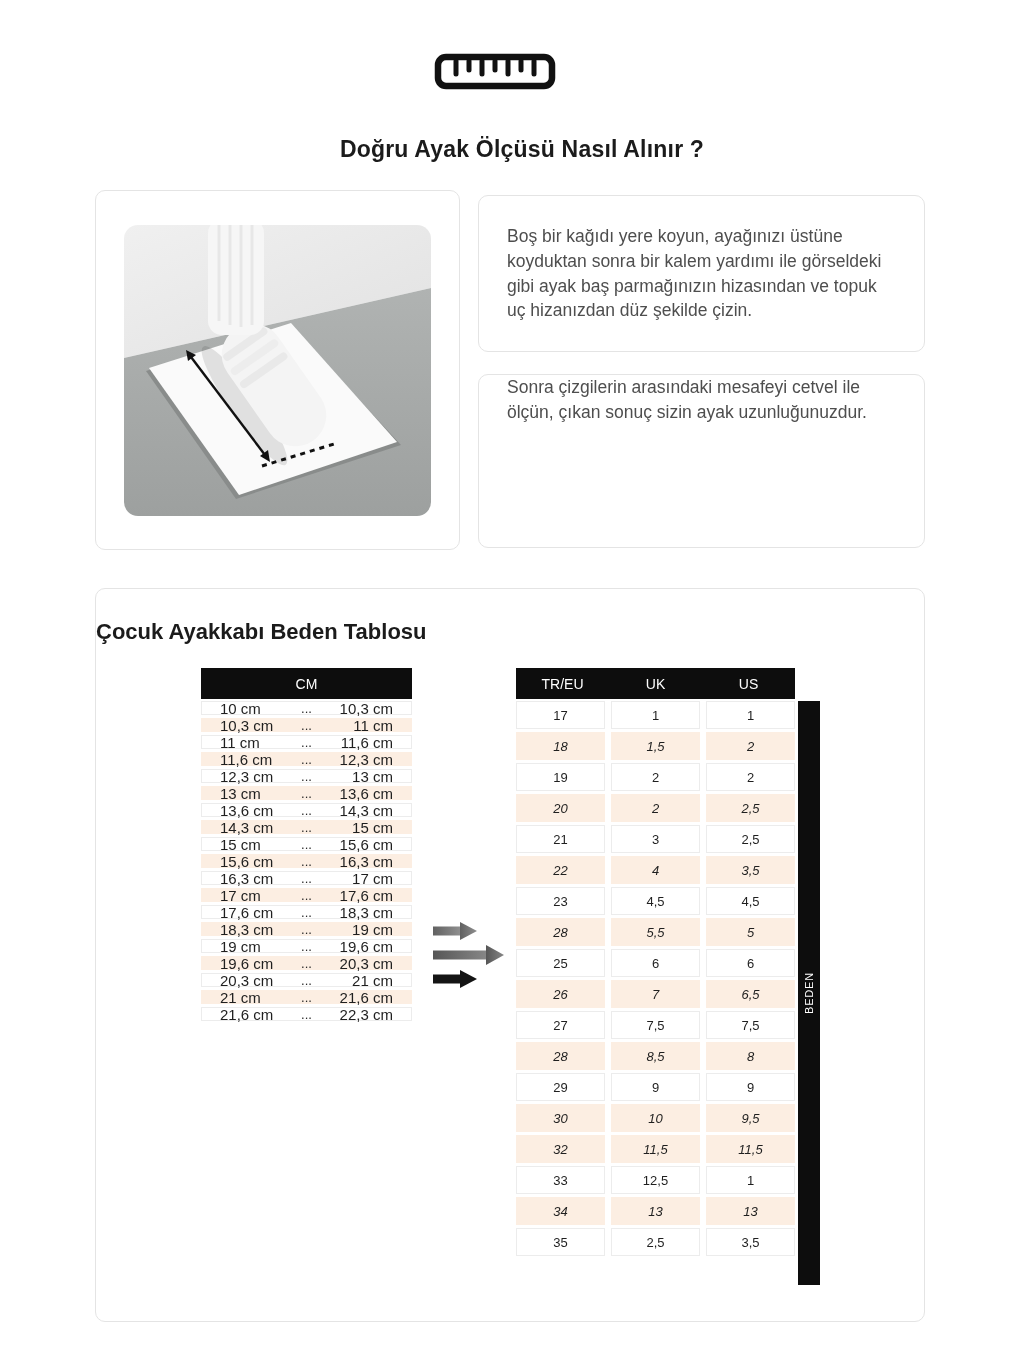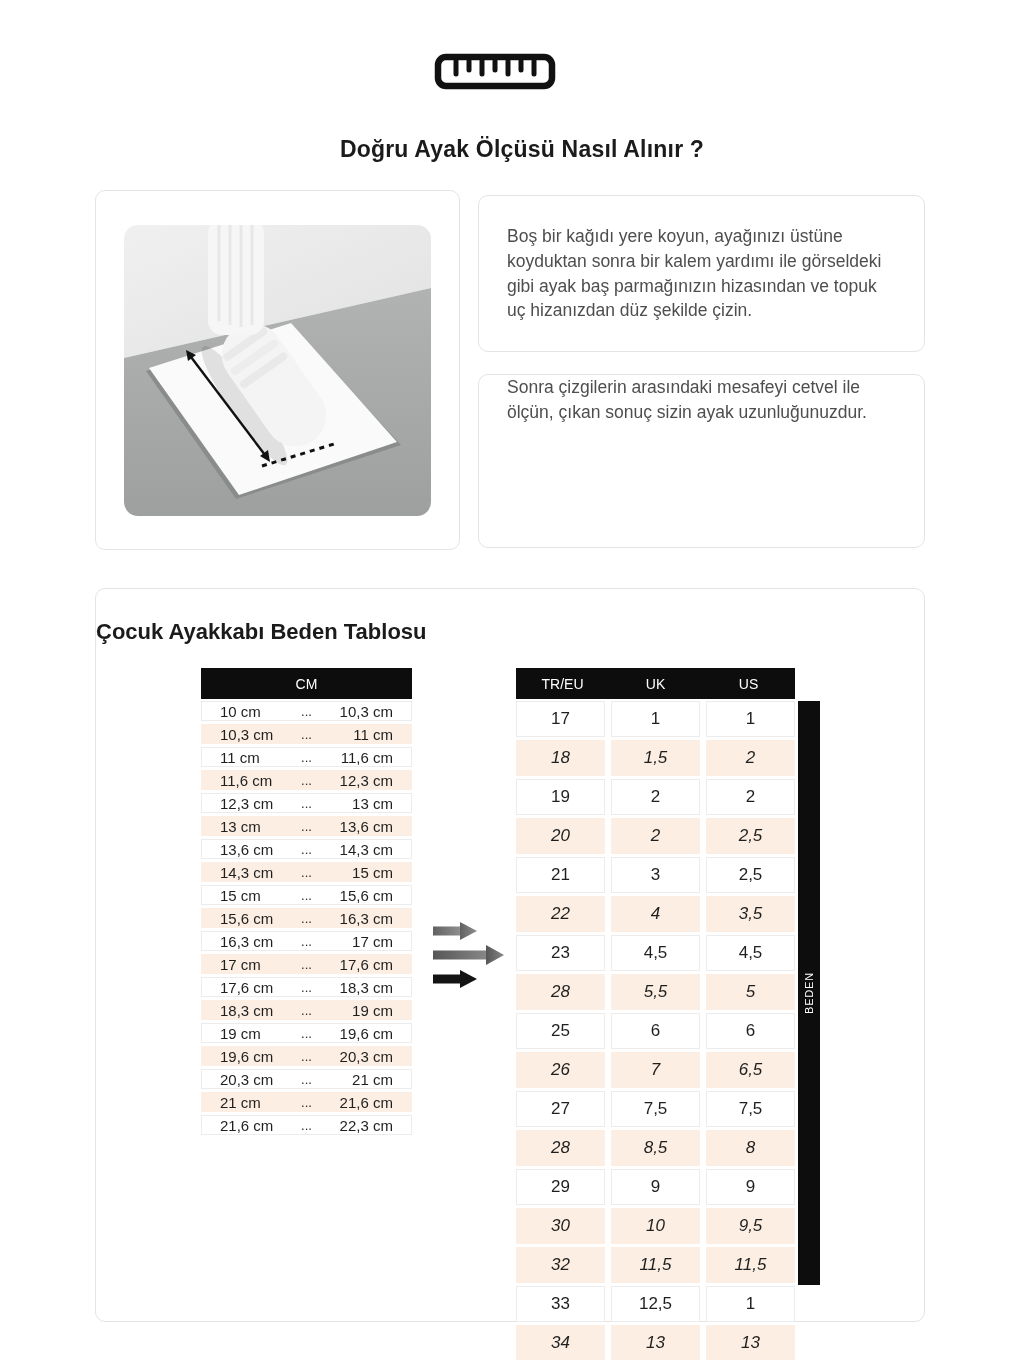--- a/index.html
+++ b/index.html
@@ -22,35 +22,35 @@
 
   
   .table-card{left:95px;top:588px;width:830px;height:734px;}
   .table-title{position:absolute;top:30px;left:0;width:100%;text-align:left;
     font-size:22px;font-weight:700;color:#1b1b1b;margin:0;}
 
   .thead{height:31px;background:#0d0d0d;color:#fff;display:flex;align-items:center;
     justify-content:center;font-size:14px;font-weight:500;}
   .cm-table{position:absolute;left:105px;top:79px;width:211px;}
   .cm-rows{margin-top:2px;}
-  .cm-row{height:20px;margin-bottom:3px;display:flex;align-items:center;font-size:15px;
+  .cm-row{height:14px;margin-bottom:3px;display:flex;align-items:center;font-size:15px;
     color:#1f1f1f;background:#fff;box-shadow:inset 0 0 0 1px #ececec;}
   .cm-row.alt{background:#fceee2;box-shadow:none;}
   .cm-row .from{width:41%;text-align:left;padding-left:19px;box-sizing:border-box;}
   .cm-row .sep{width:18%;text-align:center;font-size:13px;color:#2a2a2a;}
   .cm-row .to{width:41%;text-align:right;padding-right:19px;box-sizing:border-box;}
 
   .size-table{position:absolute;left:420px;top:79px;width:279px;}
   .size-head{height:31px;background:#0d0d0d;color:#fff;display:flex;}
   .size-head span{flex:1;display:flex;align-items:center;justify-content:center;
     font-size:14px;font-weight:500;}
   .size-rows{margin-top:2px;}
   .size-row{display:flex;gap:6px;margin-bottom:3px;}
-  .size-row span{flex:1;height:36px;display:flex;align-items:center;justify-content:center;
-    font-size:17px;color:#1f1f1f;background:#fff;box-shadow:inset 0 0 0 1px #ececec;}
+  .size-row span{flex:1;height:28px;display:flex;align-items:center;justify-content:center;
+    font-size:13px;color:#1f1f1f;background:#fff;box-shadow:inset 0 0 0 1px #ececec;}
   .size-row.alt span{background:#fceee2;box-shadow:none;font-style:italic;}
 
   .beden{position:absolute;left:702px;top:112px;width:22px;height:584px;background:#0d0d0d;
     display:flex;align-items:center;justify-content:center;}
   .beden span{color:#fff;font-size:11px;letter-spacing:.8px;transform:rotate(-90deg);white-space:nowrap;}
 
   .arrows{position:absolute;left:337px;top:332px;width:76px;height:72px;}
 </style>
 </head>
 <body>

